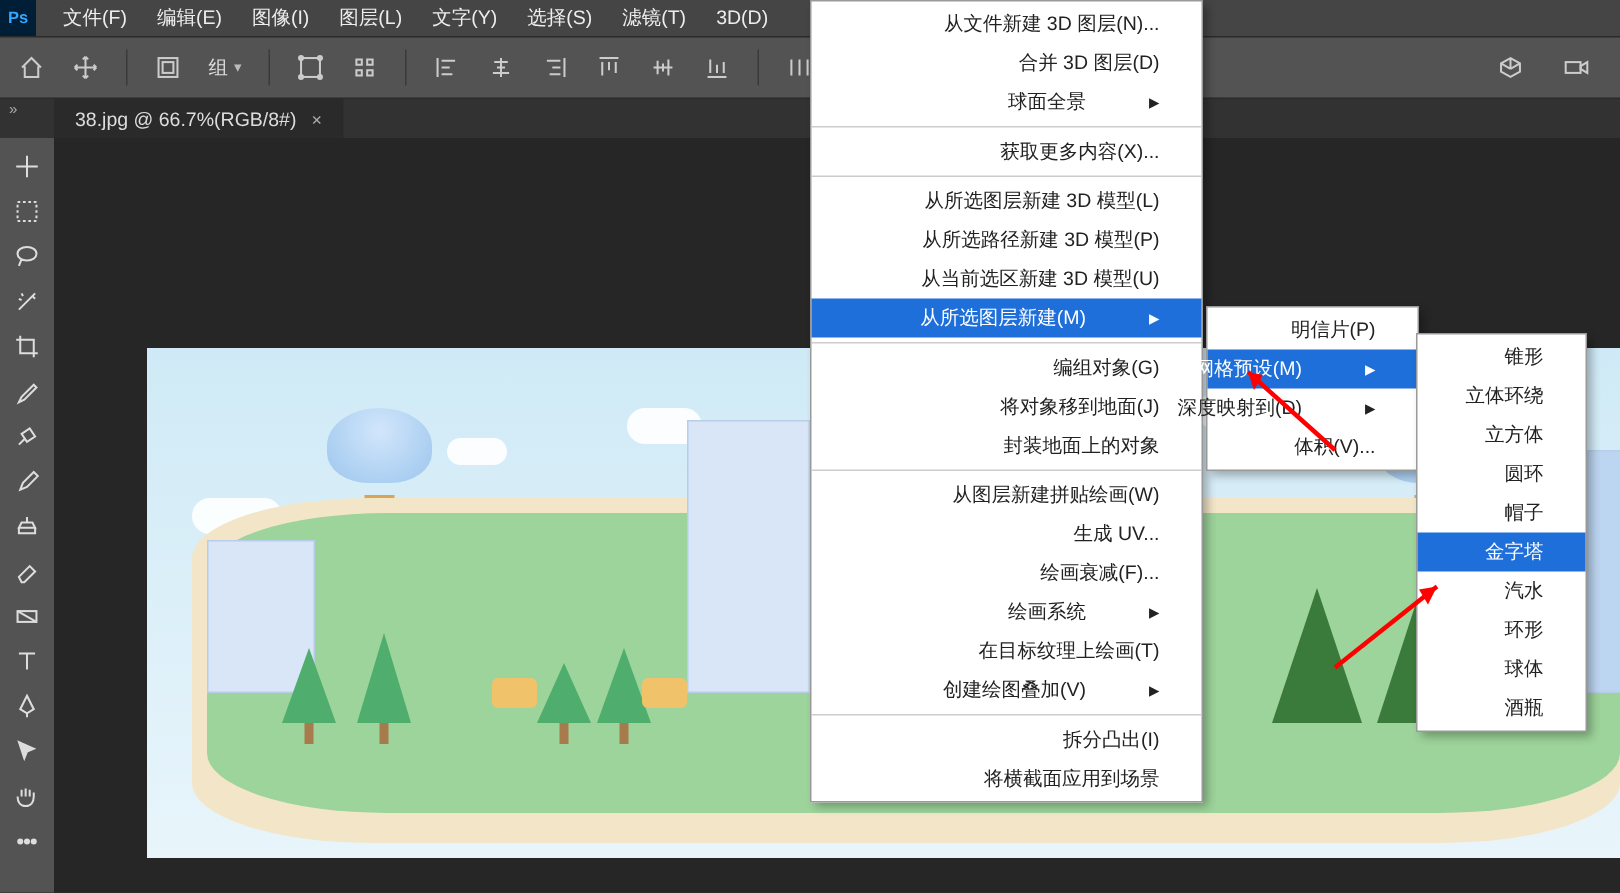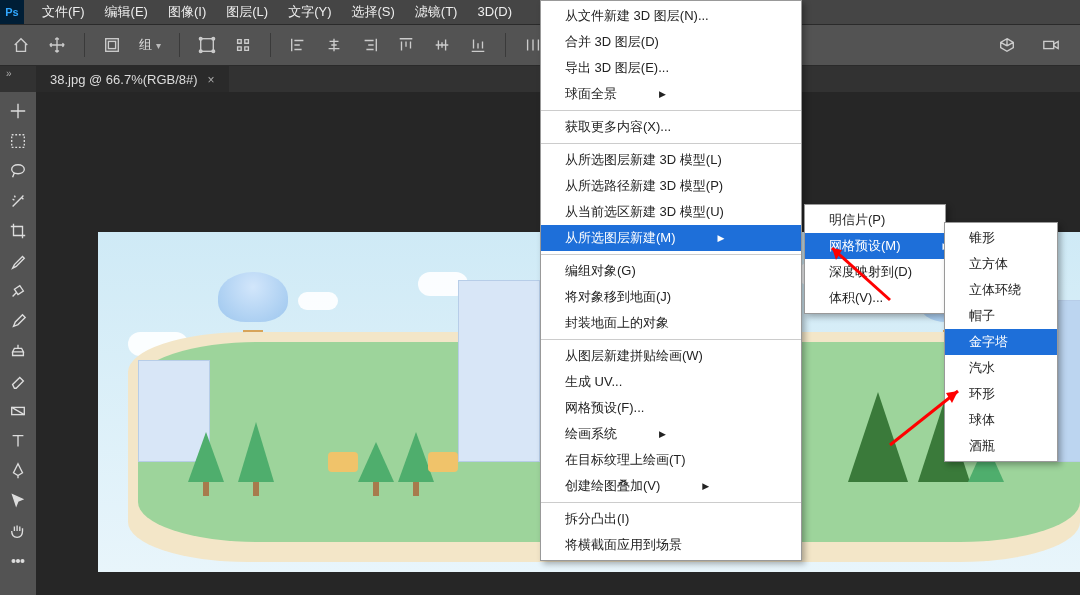--- a/index.html
+++ b/index.html
@@ -24,21 +24,21 @@
 .ground{position:absolute;left:30px;right:0;bottom:10px;height:230px;background:#f3e6c8;border-radius:120px/40px}
 .grass{position:absolute;left:40px;right:0;bottom:30px;height:200px;background:#9dd49b;border-radius:120px/40px}
 .bldg{position:absolute;bottom:110px;background:#d8e6f7;border:1px solid #b7cde8}
 .tree{position:absolute;bottom:90px;width:0;height:0;border-left:18px solid transparent;border-right:18px solid transparent;border-bottom:50px solid #4fae6d}
 .trunk{position:absolute;width:6px;height:14px;background:#a77b4c}
 .balloon{position:absolute;left:120px;top:40px;width:70px;height:60px}
 .balloon .top{width:70px;height:50px;background:radial-gradient(circle at 50% 30%,#d2e6fb,#9cc6ee);border-radius:50% 50% 40% 40%}
 .balloon .basket{width:20px;height:12px;background:#d7a45a;margin:8px auto 0}
 .cloud{position:absolute;width:60px;height:24px;background:#fff;border-radius:20px;opacity:.9}
 .menu{position:absolute;background:#fff;color:#222;border:1px solid #999;box-shadow:3px 3px 6px rgba(0,0,0,.3);font-size:13px;padding:2px 0}
-.menu .row{padding:4px 28px 4px 24px;white-space:nowrap;display:flex;align-items:center;justify-content:flex-start;gap:24px}
+.menu .row{padding:4px 28px 4px 10px;white-space:nowrap;display:flex;align-items:center;justify-content:flex-end;gap:24px}
 .menu .row.sel{background:#1e6fd9;color:#fff}
 .menu .sep{height:1px;background:#ccc;margin:3px 0}
 .menu .arrow::after{content:"▶";font-size:9px;margin-left:18px}
 
 .ann-arrow{position:absolute;pointer-events:none}
 .ann-arrow svg{overflow:visible}
 .ann-arrow line{stroke:#f00;stroke-width:3}
 .ann-arrow polygon{fill:#f00}
 </style>
 </head>
@@ -251,23 +251,20 @@
   </div>
 </div>
 
 <div class="menu" id="m3d" style="left:540px;top:0;width:260px">
     <div class="row">
       <span>从文件新建 3D 图层(N)...</span>
     </div>
     <div class="row">
       <span>合并 3D 图层(D)</span>
     </div>
-    <div class="row">
-      <span>导出 3D 图层(E)...</span>
-    </div>
     <div class="row arrow">
       <span>球面全景</span>
     </div>
     <div class="sep"></div>
     <div class="row">
       <span>获取更多内容(X)...</span>
     </div>
     <div class="sep"></div>
     <div class="row">
       <span>从所选图层新建 3D 模型(L)</span>
@@ -292,21 +289,21 @@
       <span>封装地面上的对象</span>
     </div>
     <div class="sep"></div>
     <div class="row">
       <span>从图层新建拼贴绘画(W)</span>
     </div>
     <div class="row">
       <span>生成 UV...</span>
     </div>
     <div class="row">
-      <span>网格预设(F)...</span>
+      <span>绘画衰减(F)...</span>
     </div>
     <div class="row arrow">
       <span>绘画系统</span>
     </div>
     <div class="row">
       <span>在目标纹理上绘画(T)</span>
     </div>
     <div class="row arrow">
       <span>创建绘图叠加(V)</span>
     </div>
@@ -330,24 +327,27 @@
     </div>
     <div class="row">
       <span>体积(V)...</span>
     </div>
   </div>
 <div class="menu" id="msub2" style="left:944px;top:222px;width:112px">
     <div class="row">
       <span>锥形</span>
     </div>
     <div class="row">
+      <span>立体环绕</span>
+    </div>
+    <div class="row">
       <span>立方体</span>
     </div>
     <div class="row">
-      <span>立体环绕</span>
+      <span>圆环</span>
     </div>
     <div class="row">
       <span>帽子</span>
     </div>
     <div class="row sel">
       <span>金字塔</span>
     </div>
     <div class="row">
       <span>汽水</span>
     </div>

